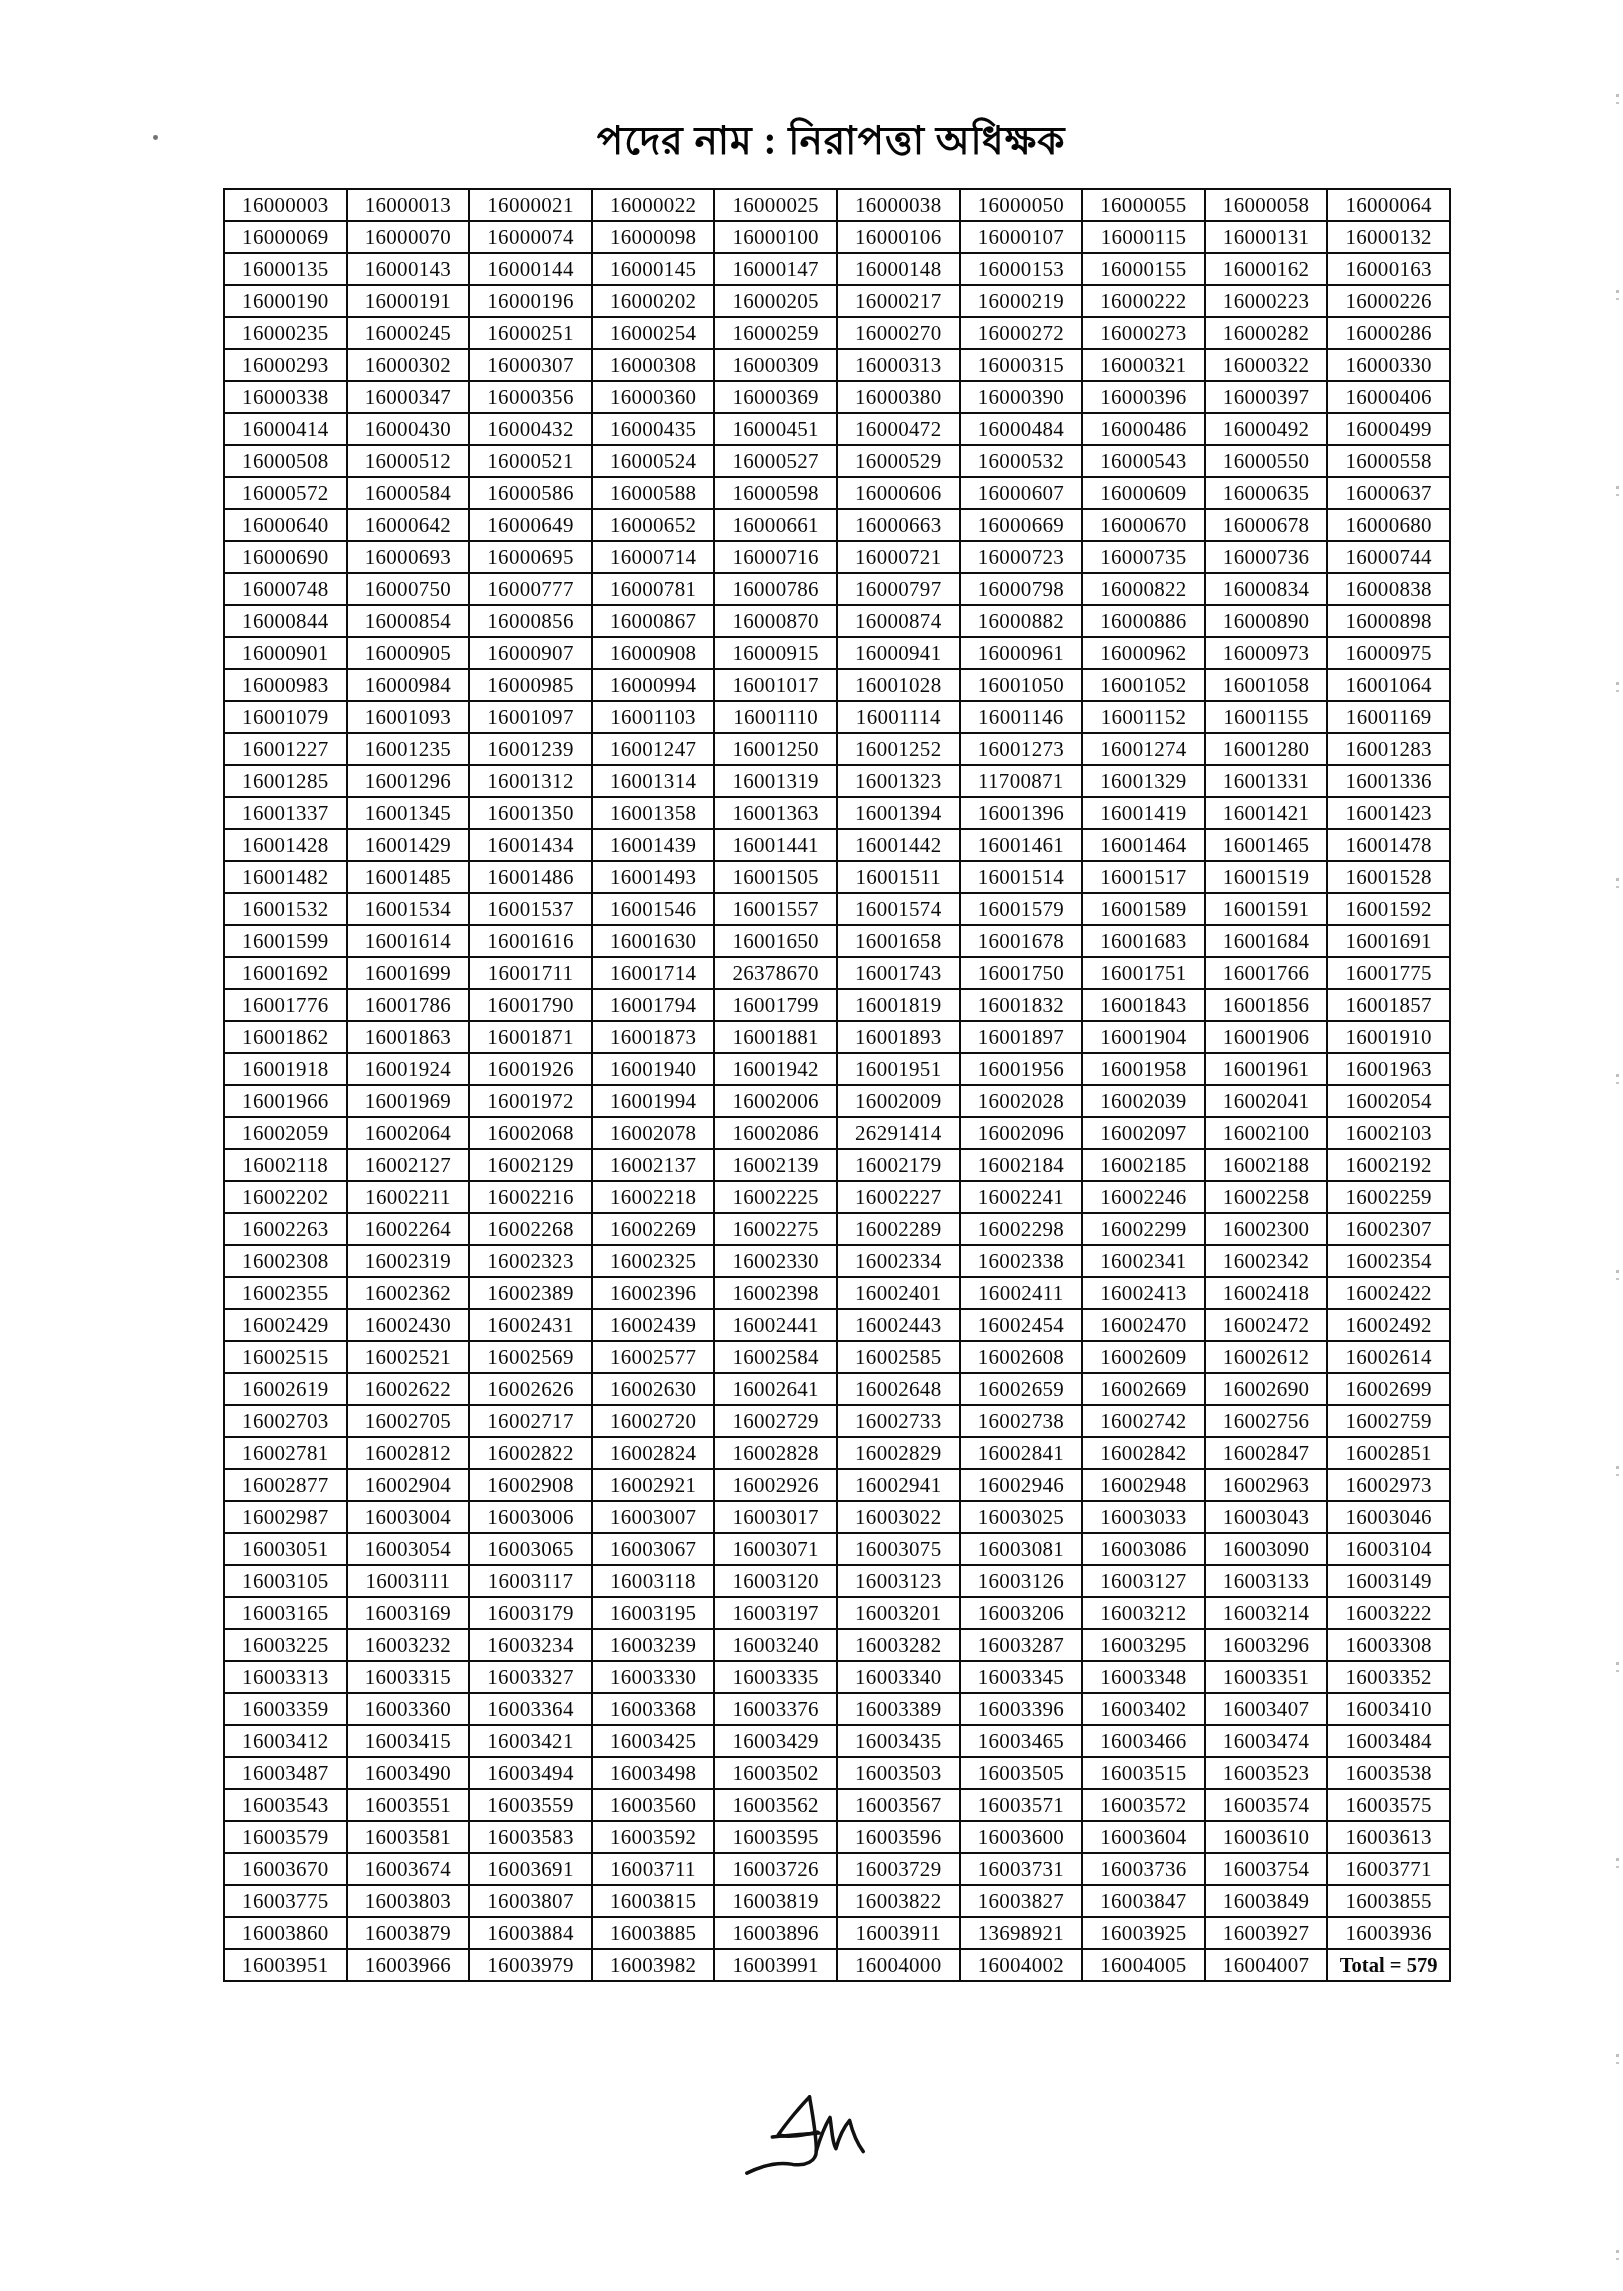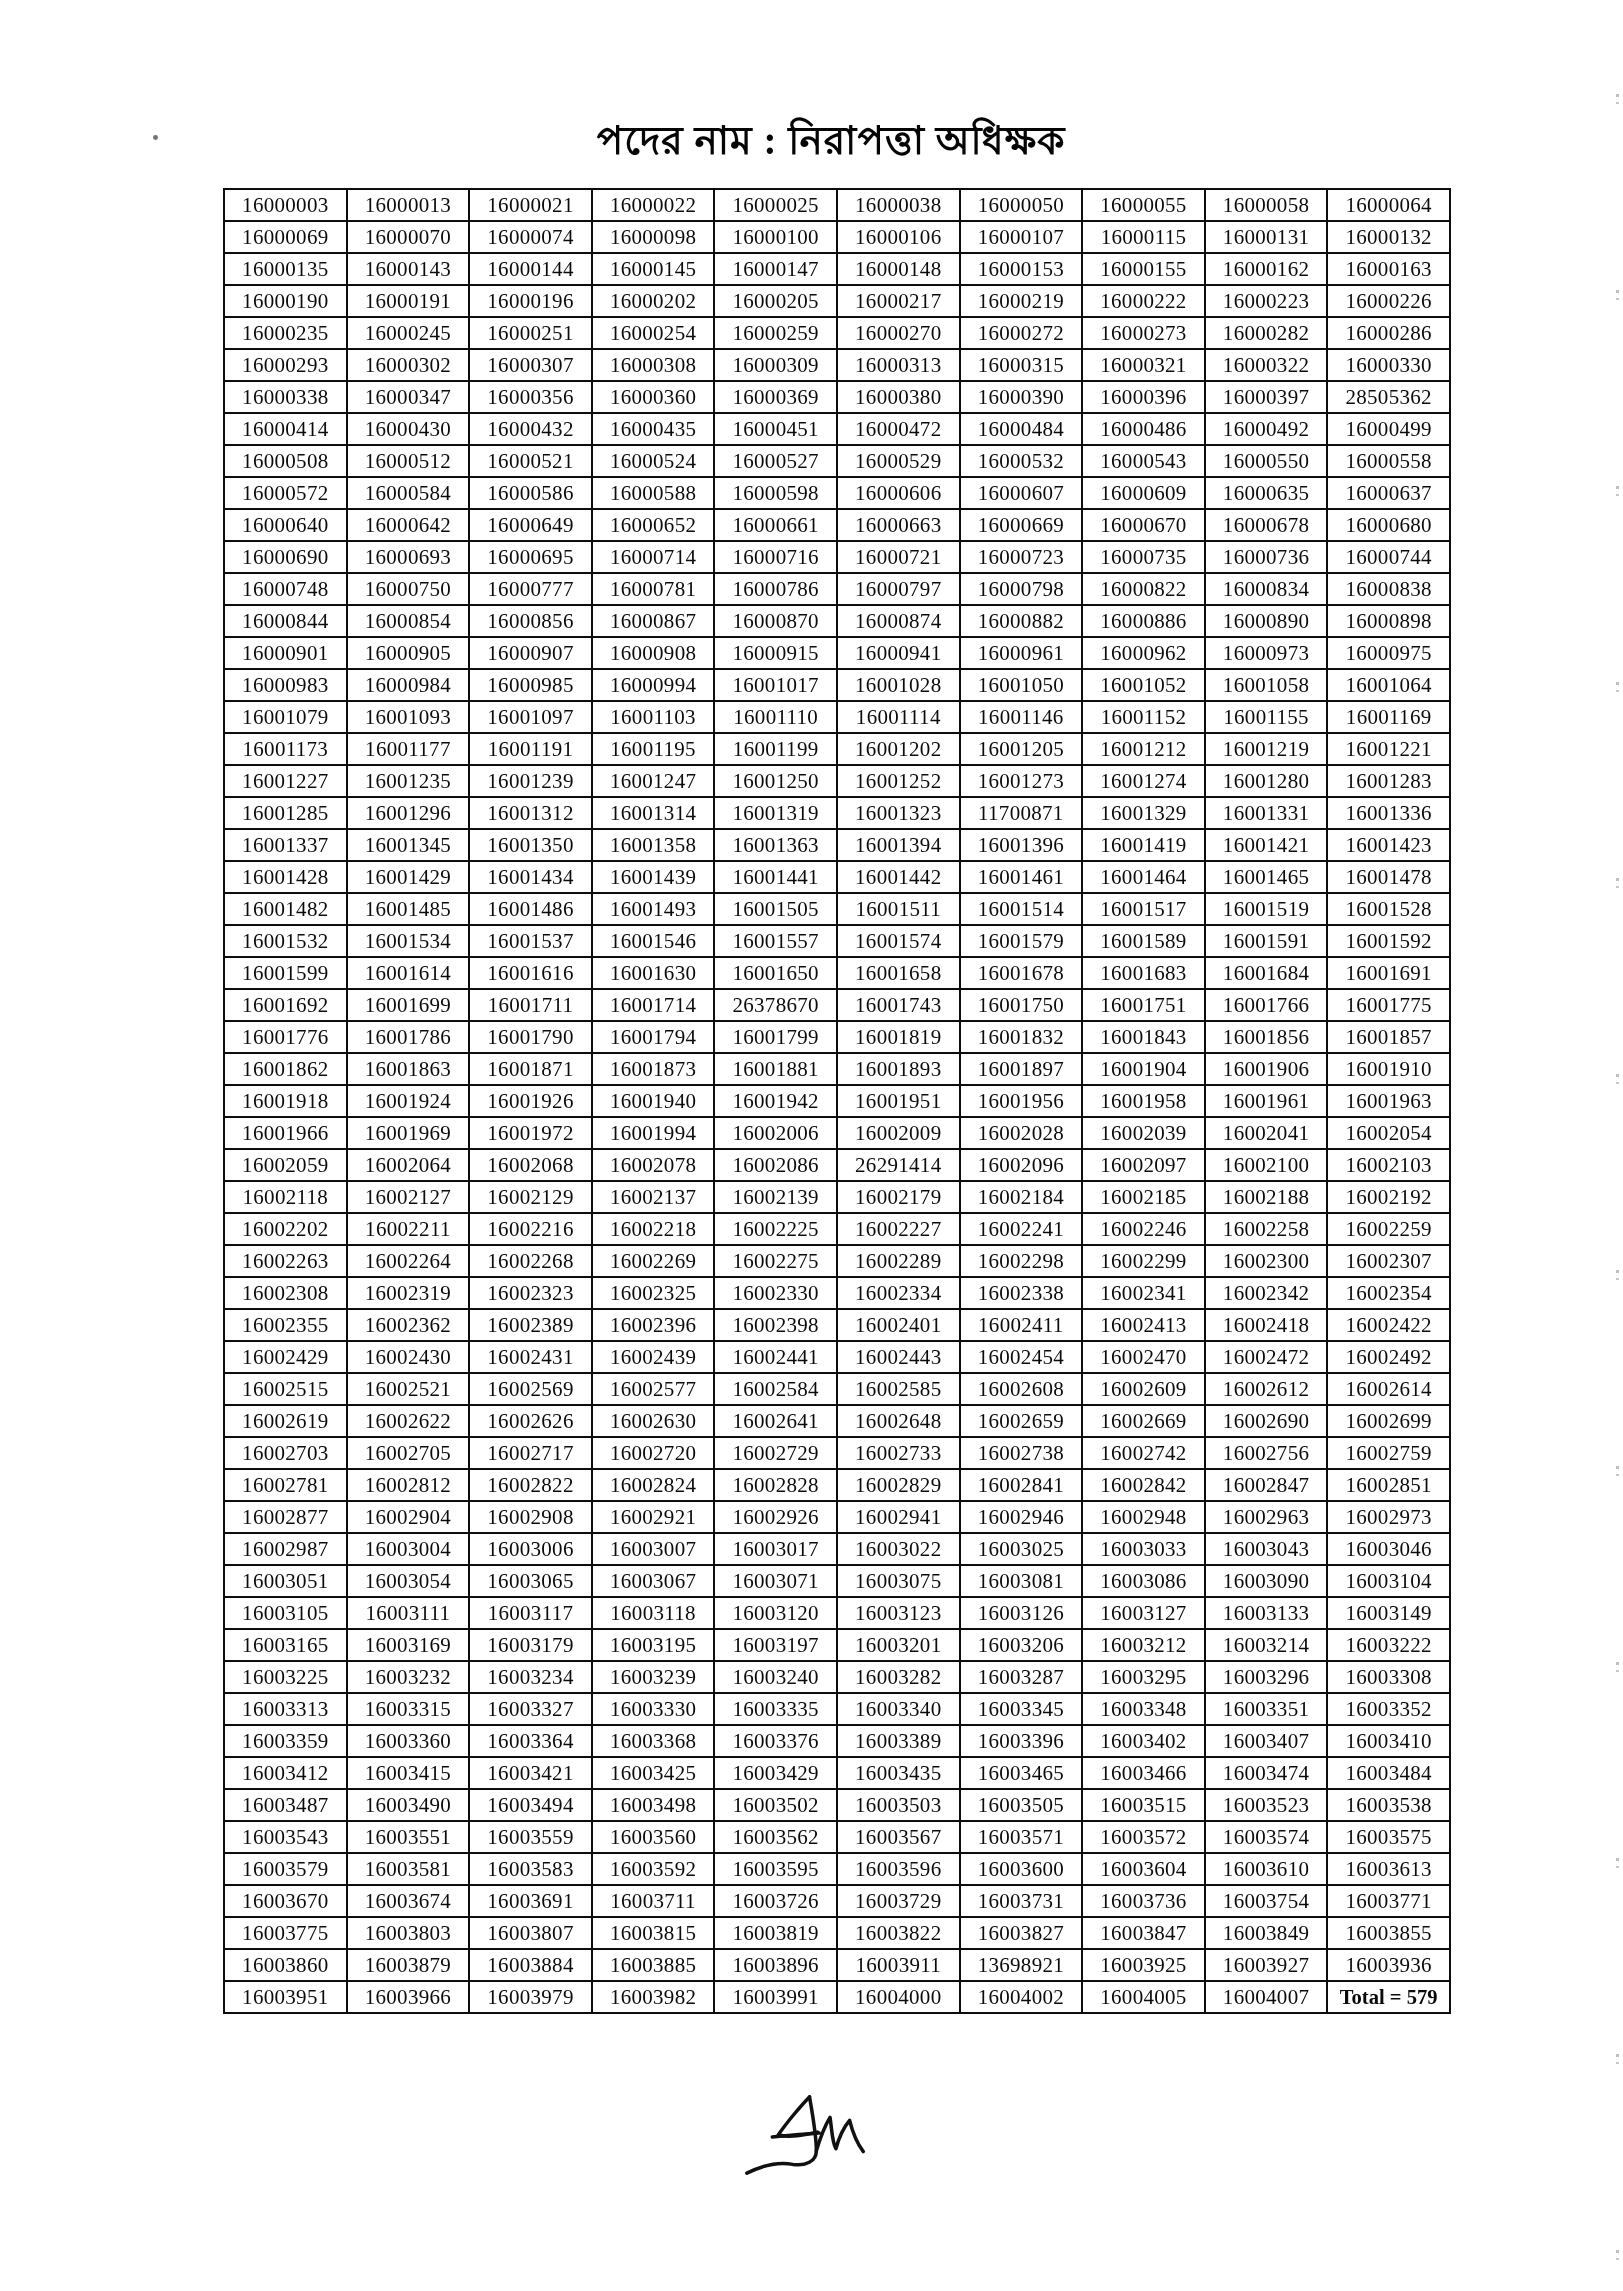--- a/index.html
+++ b/index.html
@@ -165,21 +165,21 @@
       <tr>
         <td>16000338</td>
         <td>16000347</td>
         <td>16000356</td>
         <td>16000360</td>
         <td>16000369</td>
         <td>16000380</td>
         <td>16000390</td>
         <td>16000396</td>
         <td>16000397</td>
-        <td>28505362</td>
+        <td>16000406</td>
       </tr>
       <tr>
         <td>16000414</td>
         <td>16000430</td>
         <td>16000432</td>
         <td>16000435</td>
         <td>16000451</td>
         <td>16000472</td>
         <td>16000484</td>
         <td>16000486</td>
@@ -288,32 +288,20 @@
         <td>16001097</td>
         <td>16001103</td>
         <td>16001110</td>
         <td>16001114</td>
         <td>16001146</td>
         <td>16001152</td>
         <td>16001155</td>
         <td>16001169</td>
       </tr>
       <tr>
-        <td>16001173</td>
-        <td>16001177</td>
-        <td>16001191</td>
-        <td>16001195</td>
-        <td>16001199</td>
-        <td>16001202</td>
-        <td>16001205</td>
-        <td>16001212</td>
-        <td>16001219</td>
-        <td>16001221</td>
-      </tr>
-      <tr>
         <td>16001227</td>
         <td>16001235</td>
         <td>16001239</td>
         <td>16001247</td>
         <td>16001250</td>
         <td>16001252</td>
         <td>16001273</td>
         <td>16001274</td>
         <td>16001280</td>
         <td>16001283</td>

